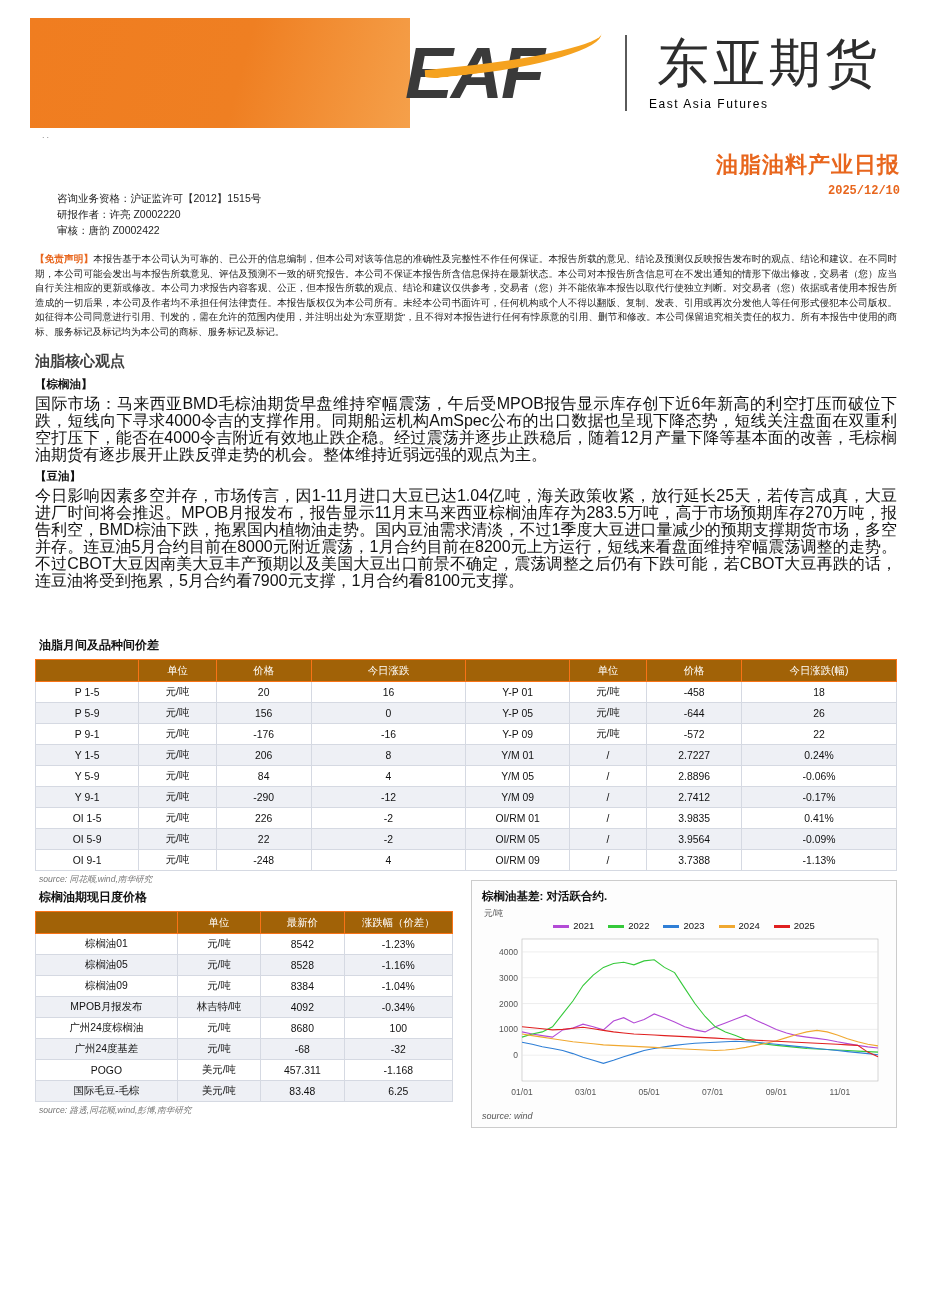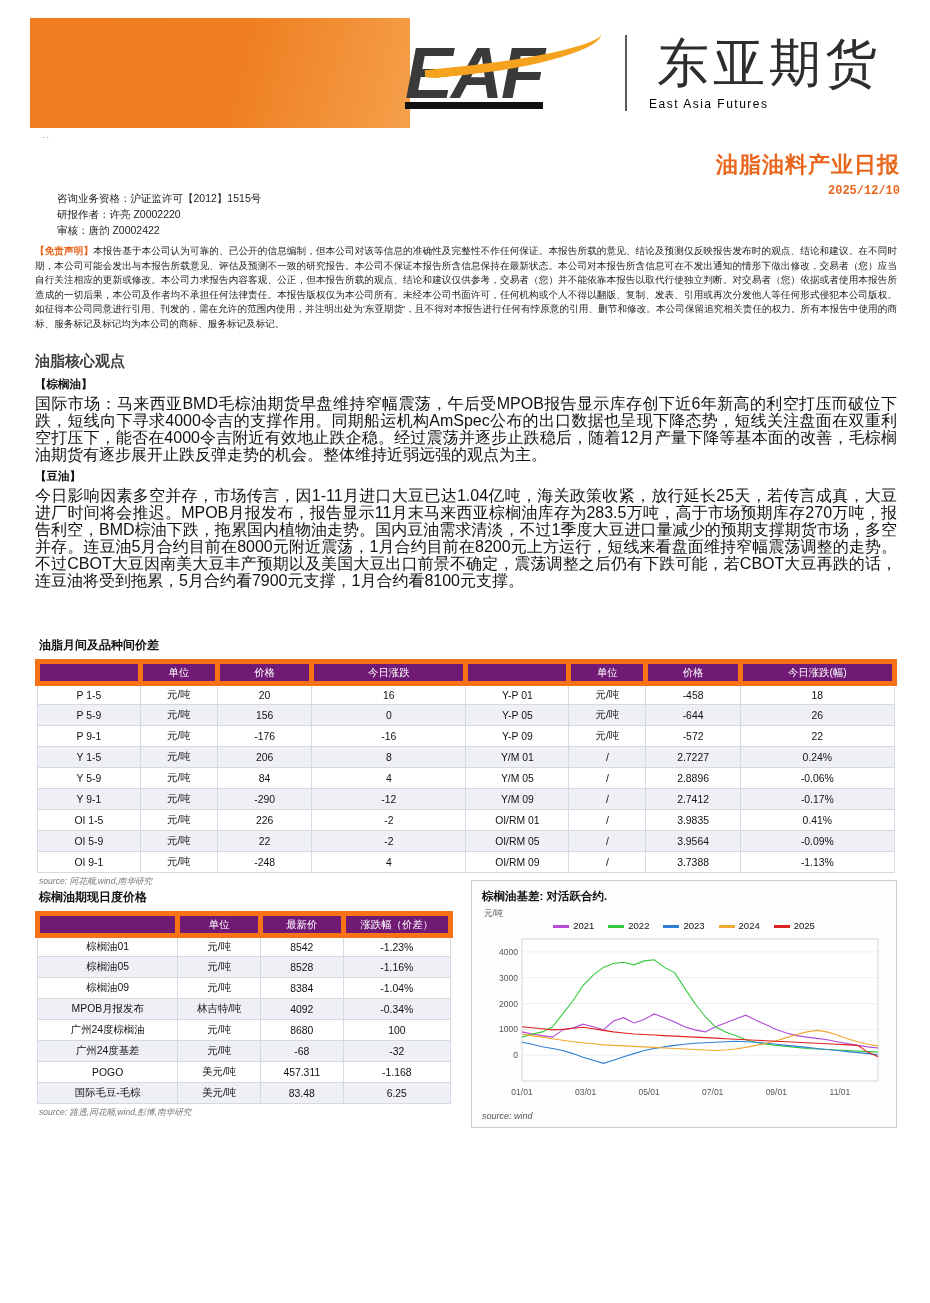--- a/index.html
+++ b/index.html
@@ -28,21 +28,20 @@
   .header-logo {
     position: absolute;
     left: 395px; top: 18px;
     width: 505px; height: 110px;
     display: flex; align-items: center;
   }
   .eaf-mark {
     width: 210px; height: 86px;
     position: relative;
     margin-left: 10px;
-    text-decoration: underline;
   }
   .eaf-text {
     font-family: "Liberation Sans", sans-serif;
     font-weight: bold;
     font-size: 72px;
     letter-spacing: -2px;
     color: #3a3a3a;
     line-height: 86px;
     font-style: italic;
   }
@@ -100,21 +99,21 @@
   .licence {
     position: absolute;
     left: 57px; top: 190px;
     font-size: 10.5px;
     line-height: 16px;
     color: #222;
   }
   
   .disclaimer {
     position: absolute;
-    left: 35px; top: 244px;
+    left: 35px; top: 252px;
     width: 862px;
     font-size: 9.6px;
     line-height: 14.6px;
     color: #1c1c1c;
     text-align: justify;
   }
   .disclaimer b.red { color: #e8661d; }
   
   .sec-title {
     color: #404040;
@@ -145,24 +144,24 @@
     font-weight: bold;
     margin: 9px 0 5px 4px;
     color: #111;
   }
   table.grid {
     border-collapse: collapse;
     width: 100%;
     font-size: 10.4px;
   }
   table.grid th {
-    background: #701a75;
+    background: #a16207;
     color: #fff;
     font-weight: normal;
-    border: 5px solid #f97316;
+    border: 1px solid #f97316;
     height: 22px;
     text-align: center;
     padding: 0 4px;
   }
   table.grid td {
     border: 1px solid #d5d9e2;
     height: 21px;
     text-align: center;
     padding: 0 4px;
     color: #111;

